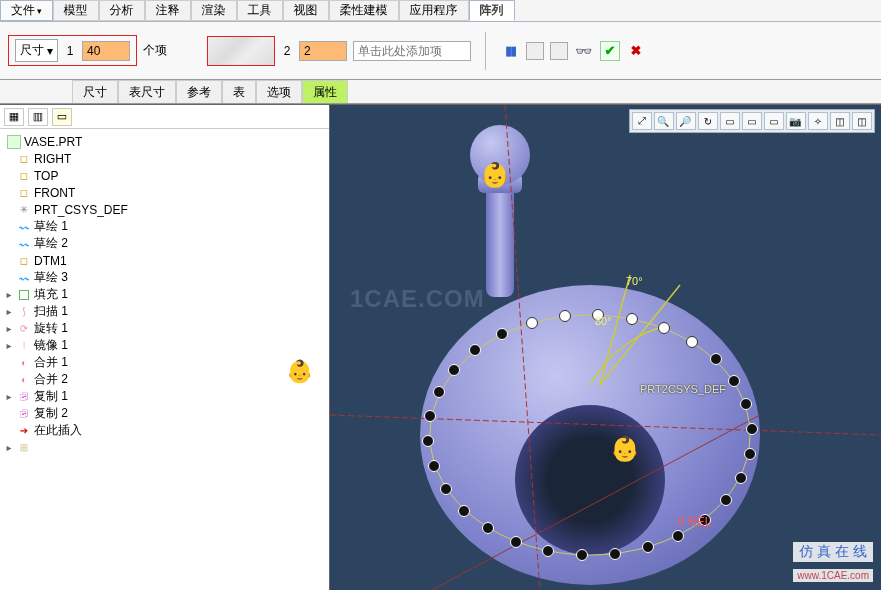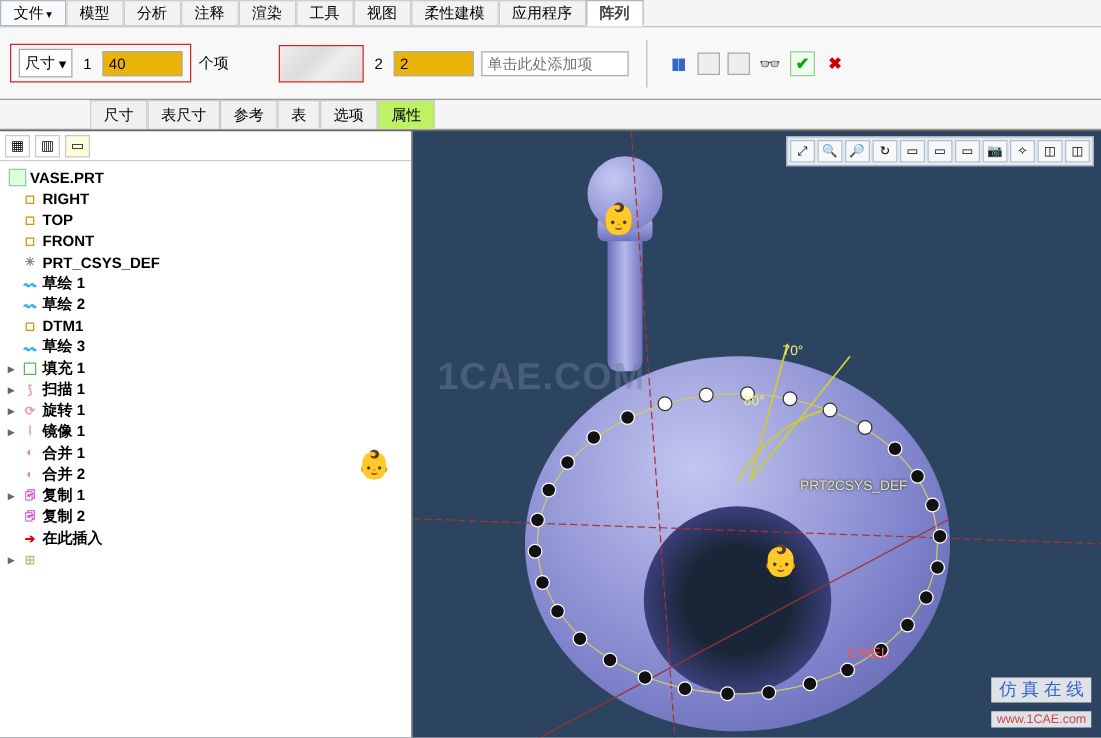--- a/index.html
+++ b/index.html
@@ -12,21 +12,21 @@
 .menu-item.tab { border: 1px solid #ccc; background: #f2f2f2; }
 .menu-item.active { background: #fff; border: 1px solid #a8b8c6; border-bottom: 1px solid #fff; }
 .menu-item.array { background: #fff; font-weight: 600; color: #444; }
 .menu-dd::after { content: "▾"; font-size: 9px; margin-left: 2px; }
 
 
 .params-row { height: 58px; background: #f8f8f8; border-bottom: 1px solid #999; display: flex; align-items: center; padding: 0 8px; font-size: 12px; gap: 6px; }
 .params-left { display: flex; align-items: center; gap: 6px; border: 1px solid #d22; padding: 3px 6px; }
 .dd-box { border: 1px solid #9aa; background: #fff; padding: 2px 4px; display: flex; align-items: center; gap: 3px; }
 .num-label { width: 12px; text-align: center; }
-.txt-input { border: 1px solid #aaa; background: #eab308; padding: 2px 4px; width: 64px; height: 20px; font-size: 12px; }
+.txt-input { border: 1px solid #aaa; background: #fdba74; padding: 2px 4px; width: 48px; height: 20px; font-size: 12px; }
 .shaded-area { border: 1px solid #d22; width: 68px; height: 30px; background: linear-gradient(135deg,#eee 0%,#ddd 40%,#eee 60%,#ddd 100%); }
 .hint-input { border: 1px solid #aaa; background: #fff; padding: 2px 4px; width: 118px; height: 20px; font-size: 12px; color: #888; }
 .sep-v { width: 1px; height: 38px; background: #bbb; margin: 0 8px; }
 .icon-btn { width: 20px; height: 20px; display: inline-flex; align-items: center; justify-content: center; border: 1px solid transparent; font-size: 13px; }
 .icon-btn.ok { color: #0a0; font-weight: bold; border:1px solid #9c9; background:#efe;}
 .icon-btn.cancel { color: #c00; font-weight: bold; }
 .pause { color: #36c; letter-spacing:-2px;}
 .small-ic { width:18px;height:18px;border:1px solid #aaa;display:inline-block;background:#eee;}
 .glasses{color:#5ad;font-size:14px;}
 
@@ -35,21 +35,21 @@
 .sub-tab { padding: 3px 10px; border: 1px solid #ccc; border-bottom: none; background: #f0f0f0; cursor: pointer; }
 .sub-tab.active { background: #bef264; }
 
 
 .body-row { display: flex; height: calc(590px - 22px - 58px - 24px); }
 .tree-pane { width: 330px; border-right: 1px solid #666; border-top: 1px solid #666; background: #fff; overflow: hidden; position: relative; }
 .tree-toolbar { height: 24px; border-bottom: 1px solid #ccc; display: flex; align-items:center; gap:4px; padding:0 4px;}
 .tree-toolbar .tb-ic{width:20px;height:18px;border:1px solid #c9c9c9;background:#fefefe;display:inline-flex;align-items:center;justify-content:center;font-size:11px;}
 .tree-header { height: 22px; display: flex; align-items: center; justify-content: space-between; padding: 0 6px; font-size: 12px; font-weight: 600; border-bottom: 1px solid #ddd; }
 .tree-header .tools{display:flex;gap:6px;align-items:center;}
-.tree { font-size: 12px; padding: 4px 0; font-weight: bold; }
+.tree { font-size: 12px; padding: 4px 0; }
 .tree-node { display: flex; align-items: center; height: 17px; padding: 0 4px; white-space: nowrap; }
 .tree-node .tw { width: 10px; text-align: center; color: #666; cursor: pointer; font-size:10px;}
 .tree-node .ic { width: 14px; height: 14px; margin: 0 3px; display: inline-flex; align-items: center; justify-content: center; font-size: 10px; }
 .ic-plane{color:#c90;}
 .ic-csys{color:#888;}
 .ic-sketch{color:#3af;}
 .ic-feat{color:#e9a;}
 .ic-merge{color:#e88;}
 .ic-copy{color:#c4c; transform:scaleX(-1);}
 .ic-here{color:#d00;}
@@ -59,21 +59,21 @@
 .tree-node .lb { }
 .ind1{padding-left:14px;}
 
 .mascot{position:absolute;width:28px;height:28px;font-size:22px;line-height:22px;}
 .mascot.m1{left:286px;top:256px;}
 
 
 .viewport { flex: 1; background: #2d4461; position: relative; overflow: hidden; border-top:1px solid #666;}
 .vp-toolbar { position: absolute; top: 4px; right: 6px; display: flex; gap: 2px; background: rgba(240,244,248,.95); border:1px solid #a0b0c0; padding:2px; }
 .vp-toolbar .vp-ic{width:20px;height:18px;border:1px solid #b0c0d0;background:#f6f8fa;display:inline-flex;align-items:center;justify-content:center;font-size:10px;}
-.wm{position:absolute;color:#6a7f99;font-size:30px;font-weight:600;letter-spacing:1px;opacity:.45;}
+.wm{position:absolute;color:#6a7f99;font-size:24px;font-weight:600;letter-spacing:1px;opacity:.45;}
 .wm-link{position:absolute;right:8px;bottom:8px;font-size:10px;color:#c44;background:rgba(255,255,255,.85);padding:1px 4px;}
 .wm-tag{position:absolute;right:8px;bottom:28px;font-size:14px;color:#36c;background:rgba(255,255,255,.85);padding:1px 6px;}
 .csys-lbl{position:absolute;color:#e7e7b0;font-size:11px;text-shadow:0 0 2px #000;}
 .angle-lbl{position:absolute;color:#ee7;font-size:11px;}
 .rel-lbl{position:absolute;color:#f55;font-size:12px;}
 
 svg.scene{position:absolute;inset:0;}
 
 
 .vase{position:absolute;background:#8a8ed8;}

